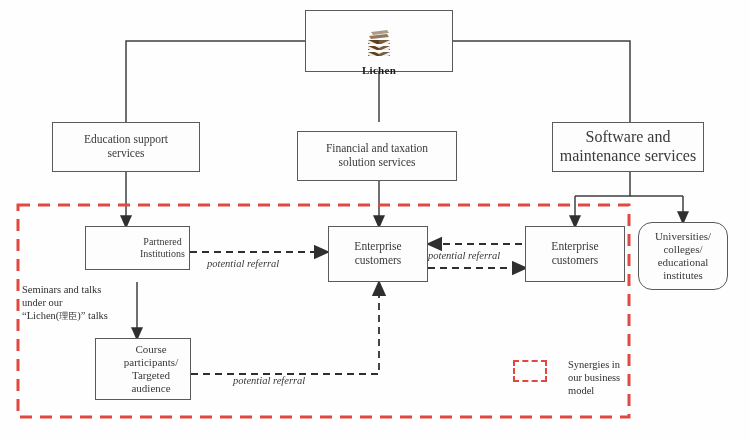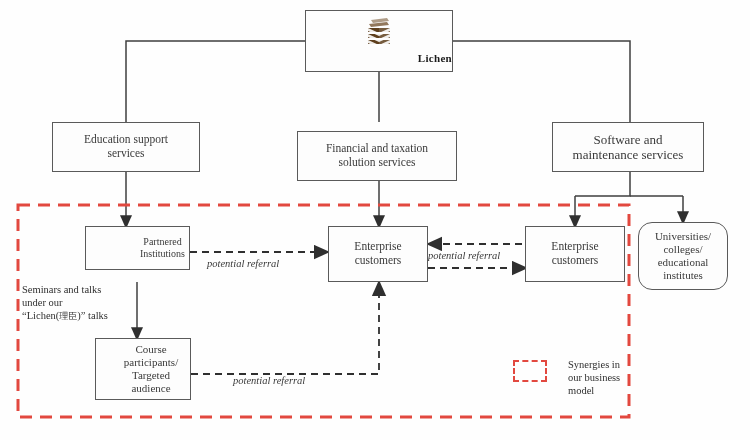--- a/index.html
+++ b/index.html
@@ -18,31 +18,31 @@
     justify-content:center;
     text-align:center;
     color:#3a3a3a;
     line-height:1.18;
     z-index:5;
   }
   .node .lbl{display:block;padding:0 4px;white-space:pre-line;}
 
   #node-lichen{
     left:305px;top:10px;width:148px;height:62px;
-    flex-direction:column;justify-content:flex-start;padding-top:3px;align-items:flex-end;
+    flex-direction:column;justify-content:flex-start;padding-top:15px;
   }
   #node-lichen .brandname{
     font-weight:bold;font-size:11px;color:#1b1b1b;letter-spacing:.3px;
     margin-top:1px;
   }
   .logo-wrap{width:34px;height:36px;display:block;margin:1px auto 0;}
 
   #node-edu{left:52px;top:122px;width:148px;height:50px;font-size:11.5px;}
   #node-fin{left:297px;top:122px;width:160px;height:50px;font-size:11.5px;margin-top:9px;}
-  #node-soft{left:552px;top:122px;width:152px;height:50px;font-size:13px;}
+  #node-soft{left:552px;top:122px;width:152px;height:50px;font-size:16px;}
 
   #node-partnered{left:85px;top:226px;width:105px;height:44px;font-size:10px;justify-content:flex-end;}
   #node-course{left:95px;top:338px;width:96px;height:62px;font-size:11px;padding-left:16px;}
   #node-ent-center{left:328px;top:226px;width:100px;height:56px;font-size:11.5px;}
   #node-ent-right{left:525px;top:226px;width:100px;height:56px;font-size:11.5px;}
   #node-uni{left:638px;top:222px;width:90px;height:68px;font-size:11px;border-radius:14px;}
 
   .edge-label{
     position:absolute;font-style:italic;font-size:10.5px;color:#3a3a3a;
     z-index:6;white-space:nowrap;

